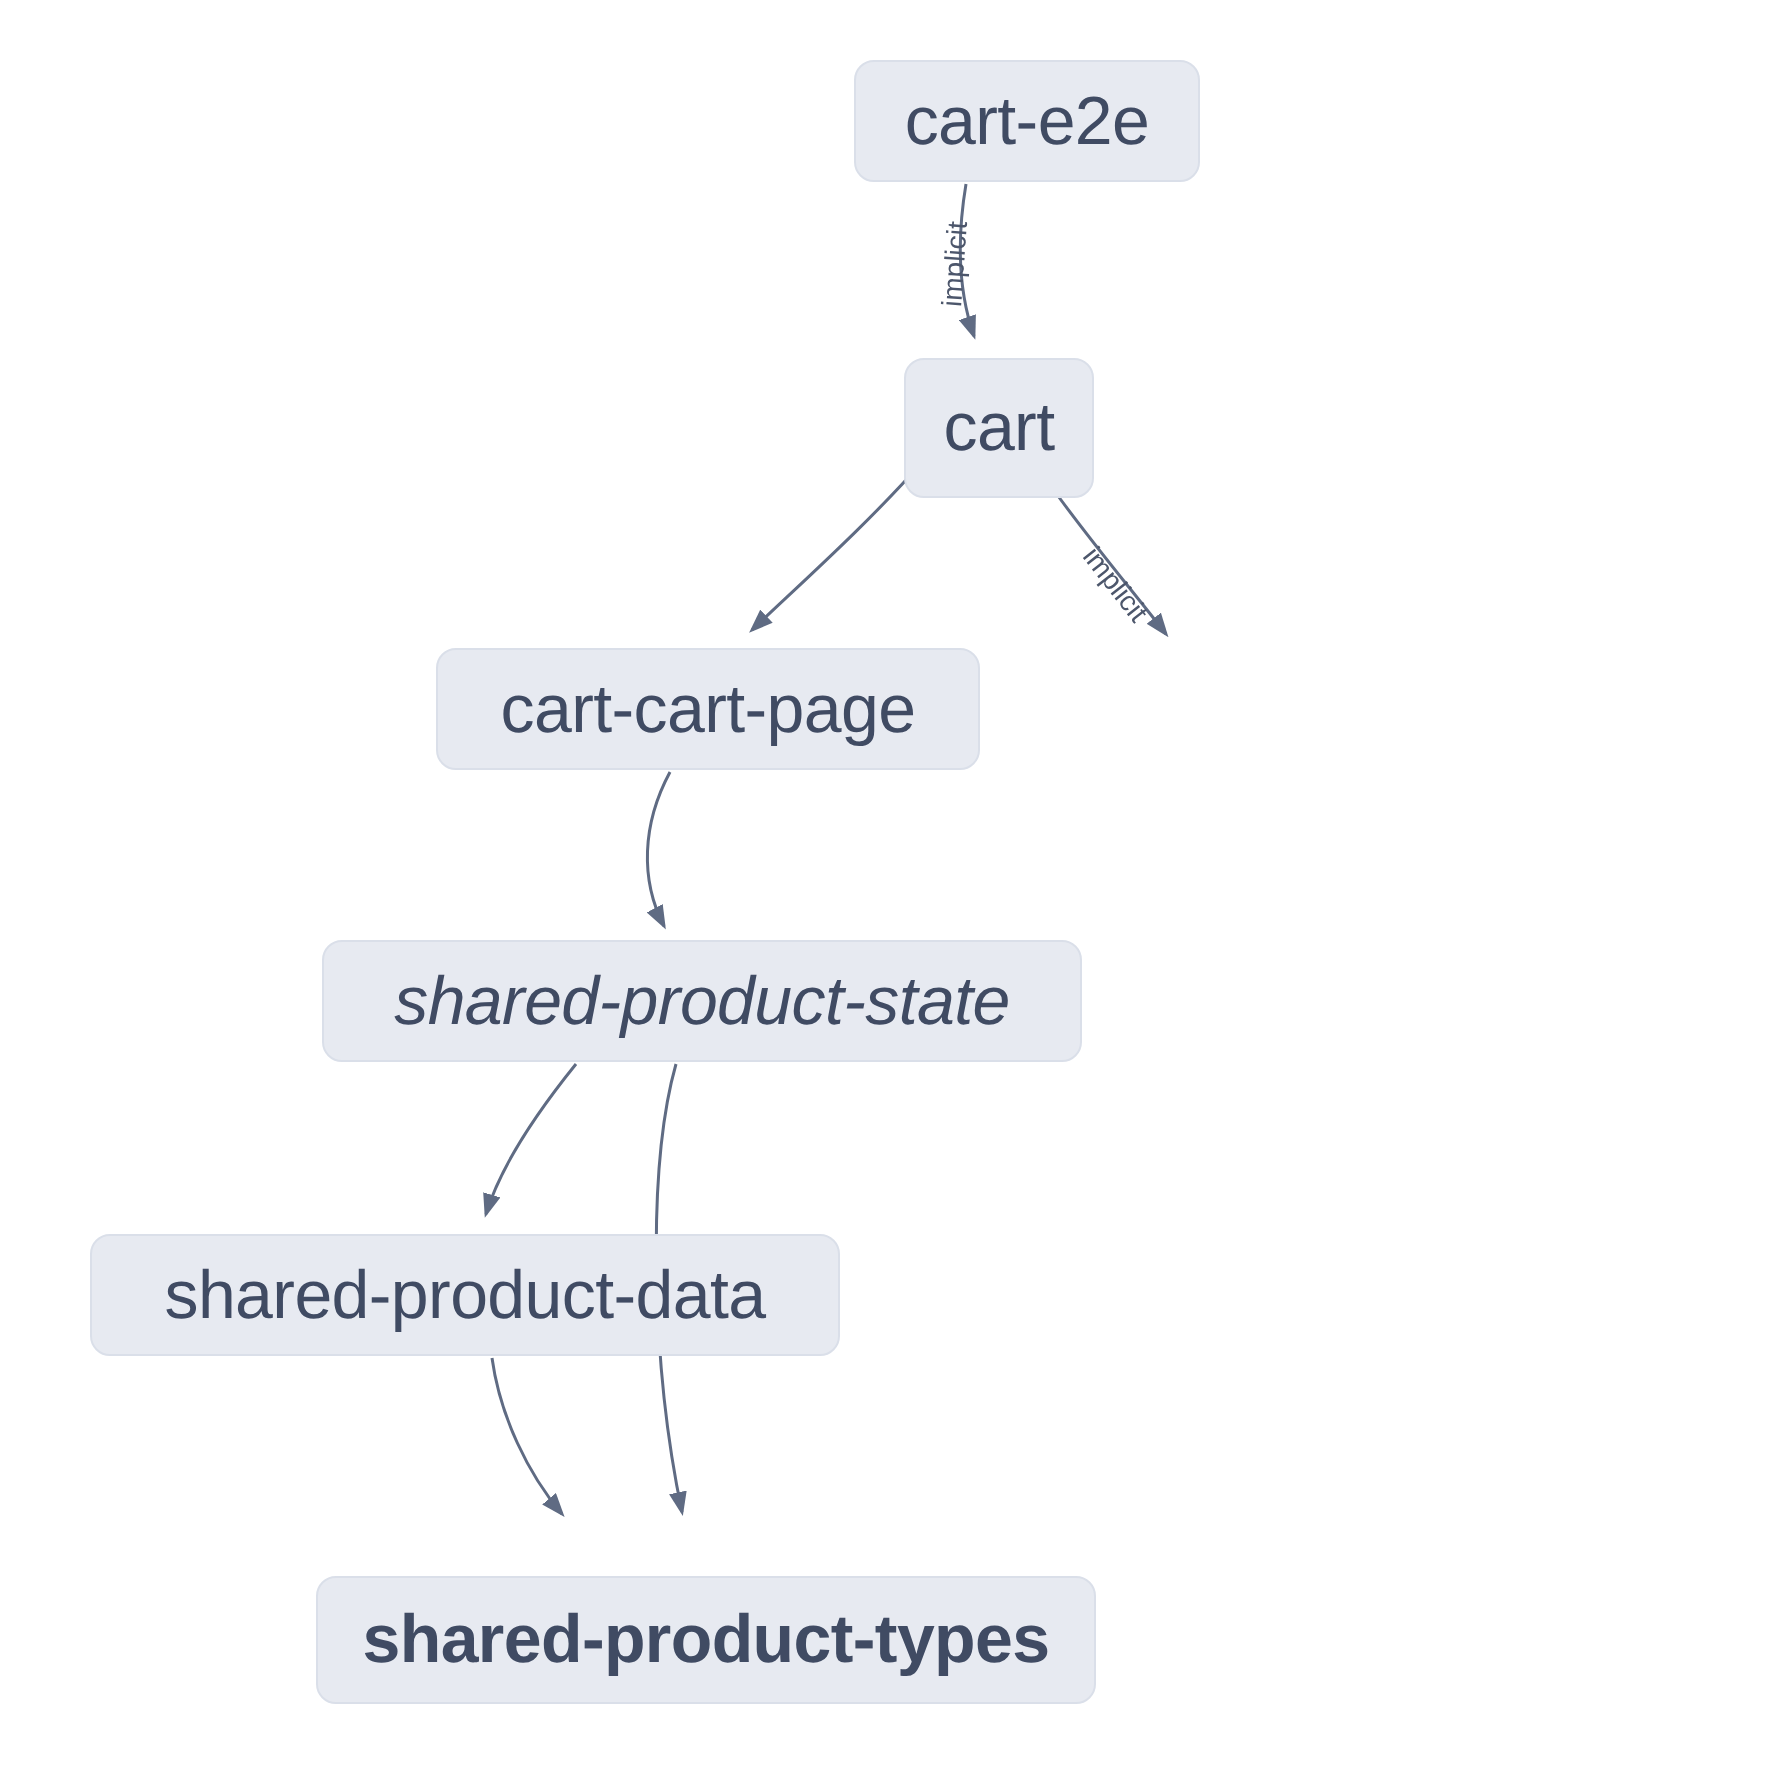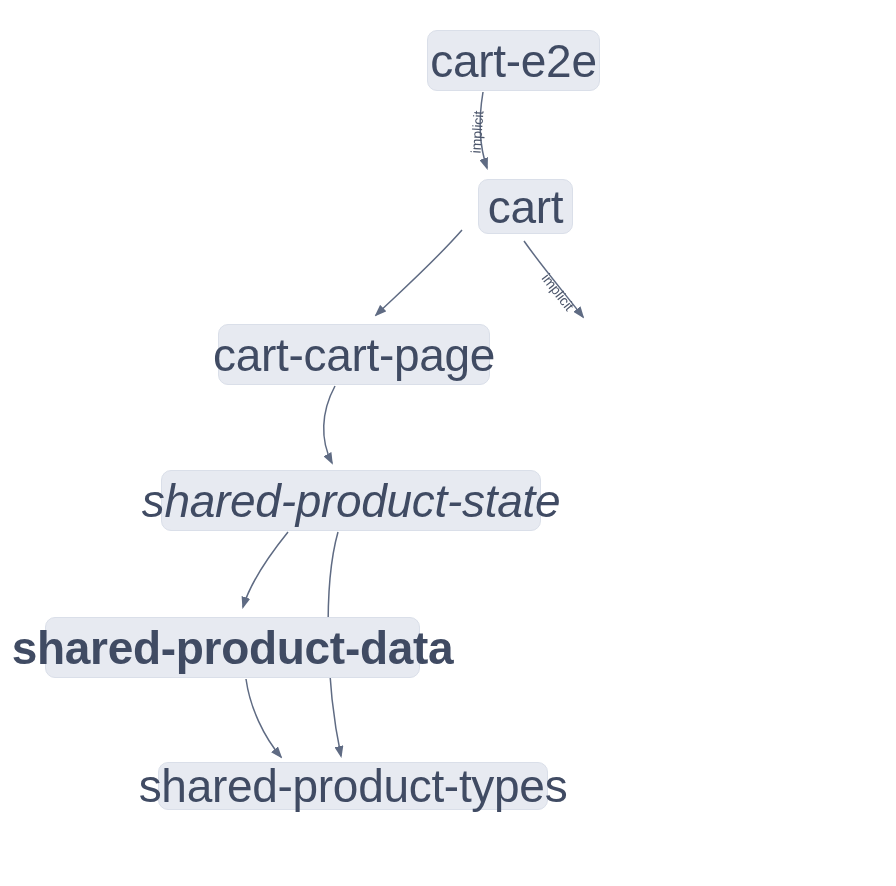--- a/index.html
+++ b/index.html
@@ -33,21 +33,21 @@
   }
   .arrow-fill{fill:var(--edge);}
   .node{
     position:absolute;
     display:flex;align-items:center;justify-content:center;
     background:var(--node-fill);
     border:1px solid var(--node-border);
     border-radius:10px;
     box-sizing:border-box;
     color:var(--node-text);
-    font-size:46px;
+    font-size:34px;
     line-height:1;
     white-space:nowrap;
     letter-spacing:-0.3px;
     cursor:pointer;
     user-select:none;
   }
   .edge-label{
     position:absolute;
     color:var(--edge-label);
     font-size:14px;
@@ -73,19 +73,19 @@
     <path class="edge" marker-end="url(#arrow)" d="M 335,386 C 321,412 320,440 332,463"></path>
     <path class="edge" marker-end="url(#arrow)" d="M 288,532 C 267,558 250,584 243,607"></path>
     <path class="edge" marker-end="url(#arrow)" d="M 338,532 C 323,585 326,685 341,756"></path>
     <path class="edge" marker-end="url(#arrow)" d="M 246,679 C 250,708 264,737 281,757"></path>
   </svg>
 
   <span class="edge-label" style="left:477px;top:132px;transform:translate(-50%,-50%) rotate(-86deg);">implicit</span>
   <span class="edge-label" style="left:558px;top:292px;transform:translate(-50%,-50%) rotate(52deg);">implicit</span>
 
   <div class="node" style="left:427px;top:30px;width:173px;height:61px;">cart-e2e</div>
-  <div class="node" style="left:478px;top:179px;width:95px;height:55px;">cart</div>
+  <div class="node" style="left:452px;top:179px;width:95px;height:70px;">cart</div>
   <div class="node" style="left:218px;top:324px;width:272px;height:61px;text-align:right;">cart-cart-page</div>
   <div class="node" style="left:161px;top:470px;width:380px;height:61px;font-style:italic;">shared-product-state</div>
-  <div class="node" style="left:45px;top:617px;width:375px;height:61px;font-weight:bold;">shared-product-data</div>
-  <div class="node" style="left:158px;top:762px;width:390px;height:48px;">shared-product-types</div>
+  <div class="node" style="left:45px;top:617px;width:375px;height:61px;">shared-product-data</div>
+  <div class="node" style="left:158px;top:788px;width:390px;height:64px;font-weight:bold;">shared-product-types</div>
 
 </div>
 
 </body></html>

